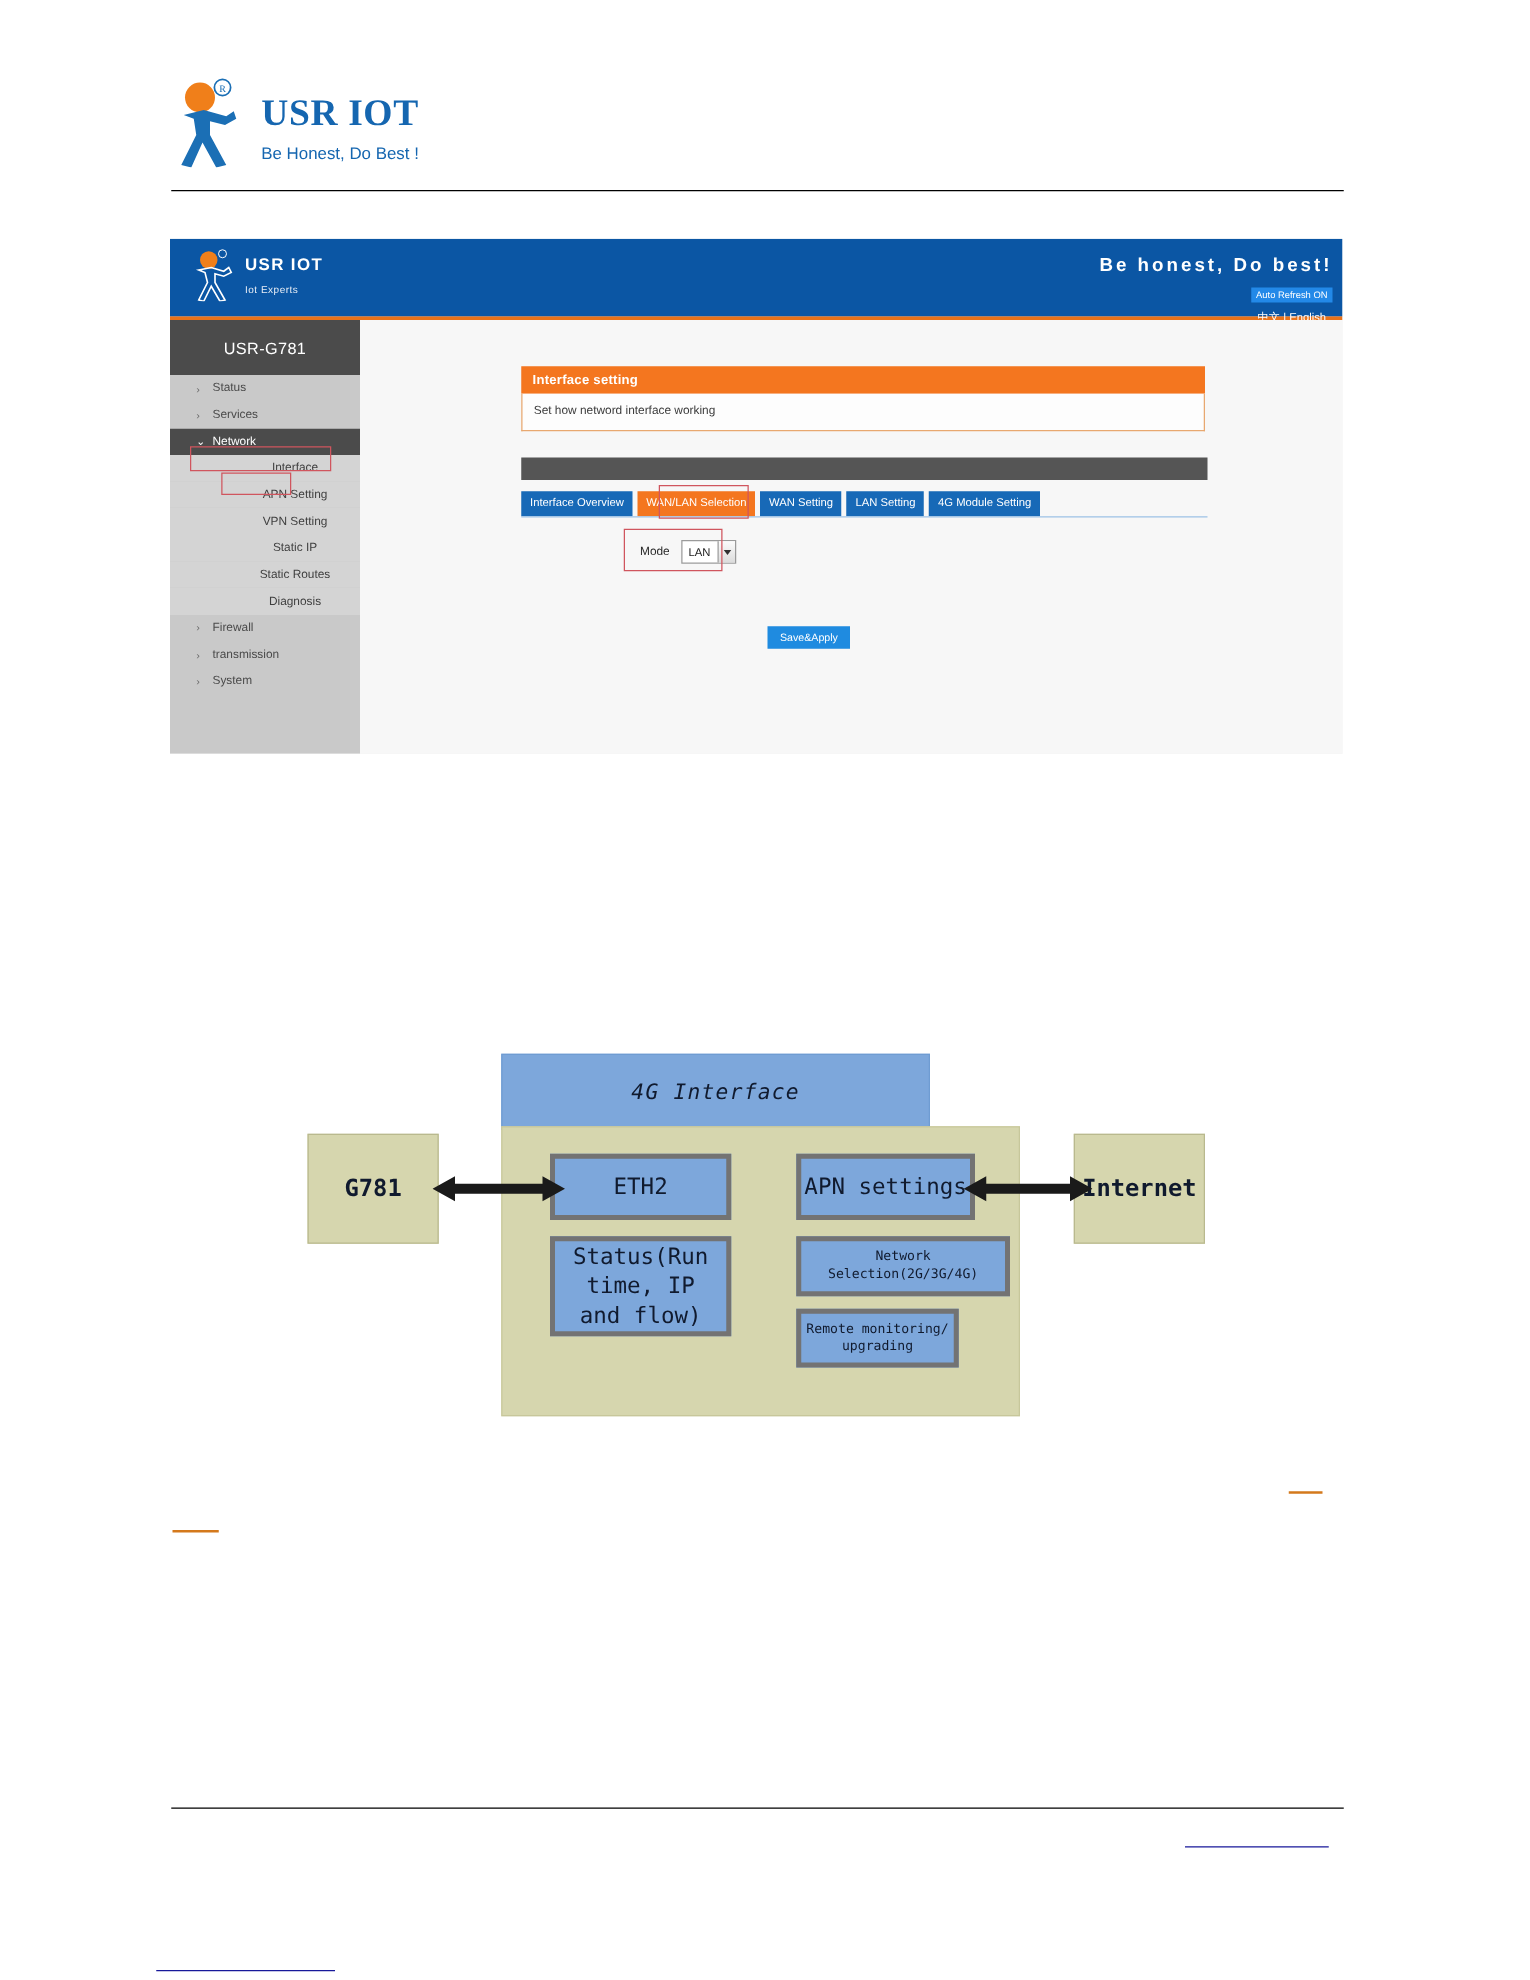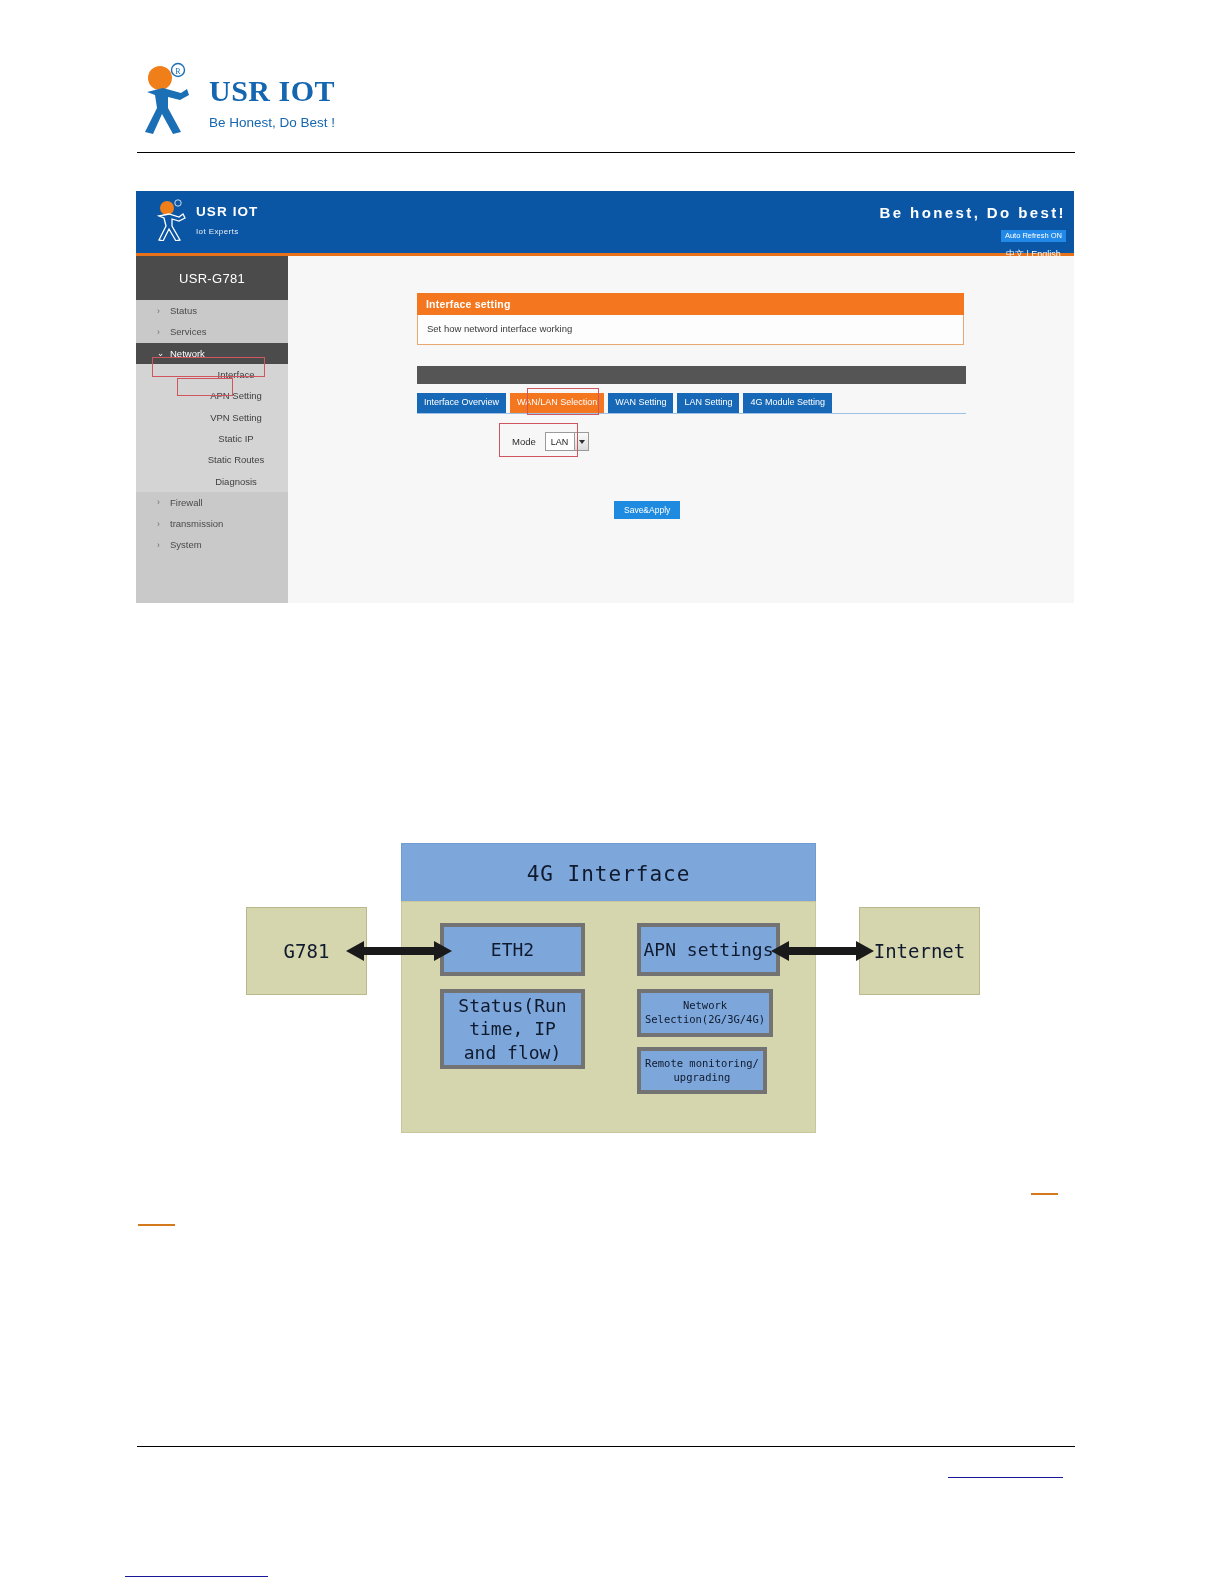--- a/index.html
+++ b/index.html
@@ -347,44 +347,46 @@
     width: 415px;
     height: 232px;
     background: #d6d6ae;
     border: 1px solid #c7c79b;
     box-sizing: border-box;
   }
   .dg-head {
     position: absolute;
     left: 155px;
     top: 0;
-    width: 415px;
+    width: 343px;
     height: 61px;
     background: #7da7db;
     border: 1px solid #6f9cd2;
     box-sizing: border-box;
     display: flex;
     align-items: center;
     justify-content: center;
     color: #101a2e;
-    font-size: 21px;
+    font-size: 17px;
     letter-spacing: 1px;
+    font-style: italic;
   }
   .dg-side {
     position: absolute;
-    width: 121px;
+    width: 105px;
     height: 88px;
     background: #d6d6ae;
     border: 1px solid #b9b98e;
     box-sizing: border-box;
     display: flex;
     align-items: center;
     justify-content: center;
     color: #101a2e;
     font-size: 19px;
+    font-weight: bold;
   }
   .dg-side.left { left: 0px; top: 64px; }
   .dg-side.right { left: 613px; top: 64px; }
   .dg-box {
     position: absolute;
     background: #7da7db;
     border: 4px solid #737373;
     box-sizing: border-box;
     display: flex;
     align-items: center;
@@ -396,21 +398,21 @@
   .dg-eth {
     left: 194px; top: 80px; width: 145px; height: 53px; font-size: 18px;
   }
   .dg-status {
     left: 194px; top: 146px; width: 145px; height: 80px; font-size: 18px; padding: 0 6px;
   }
   .dg-apn {
     left: 391px; top: 80px; width: 143px; height: 53px; font-size: 18px;
   }
   .dg-netsel {
-    left: 391px; top: 146px; width: 136px; height: 48px; font-size: 10.5px; padding: 0 4px;
+    left: 391px; top: 146px; width: 171px; height: 48px; font-size: 10.5px; padding: 0 4px;
   }
   .dg-remote {
     left: 391px; top: 204px; width: 130px; height: 47px; font-size: 10.5px; padding: 0 4px;
   }
   .arrow {
     position: absolute;
     height: 26px;
   }
   .arrow.a-left { left: 100px; top: 95px; width: 106px; }
   .arrow.a-right { left: 525px; top: 95px; width: 103px; }

